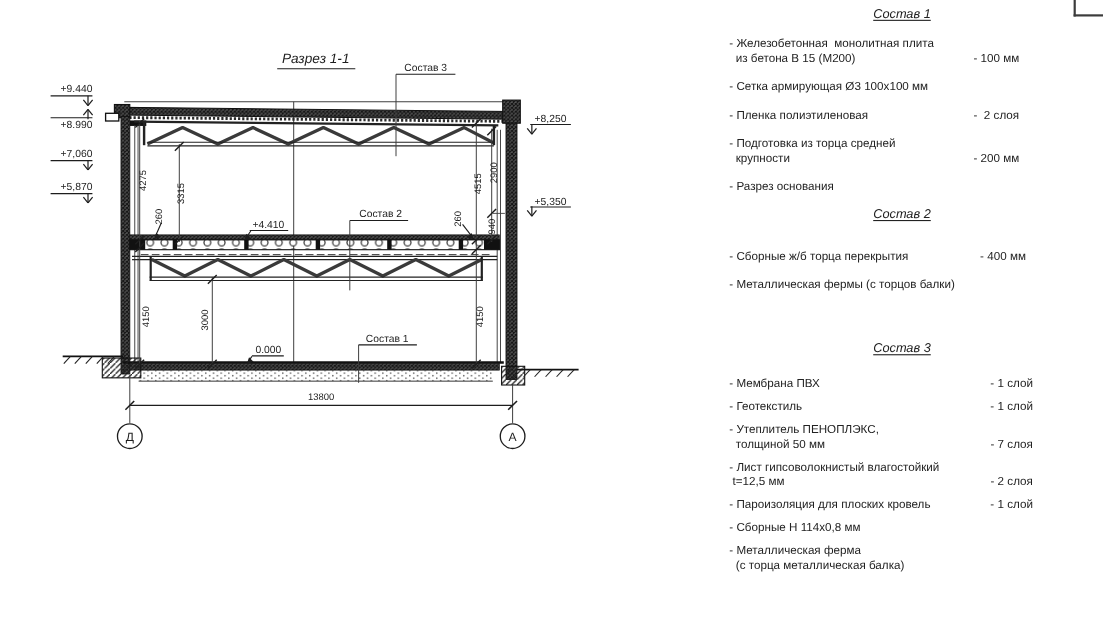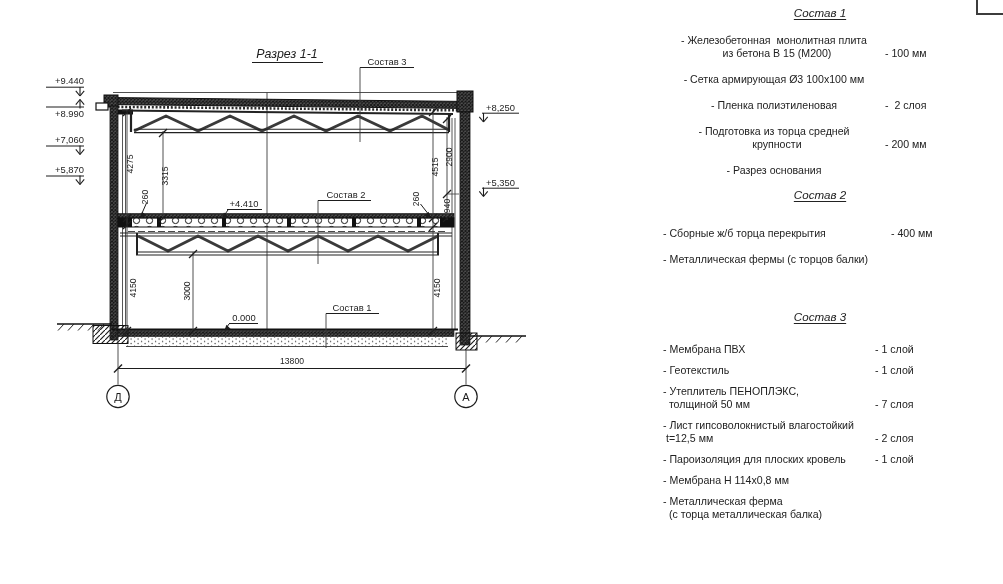--- a/index.html
+++ b/index.html
@@ -18,23 +18,23 @@
   .legend-section{position:absolute;left:0;width:100%;}
   .sec1{top:6px;} .sec2{top:188px;} .sec3{top:310px;}
   .legend-heading{font-style:italic;font-size:11.6px;text-align:center;
       transform:translateX(19px);}
   .legend-heading span{text-decoration:underline;text-underline-offset:2px;}
   .sec1 .legend-heading{margin-bottom:15px;}
   .sec2 .legend-heading{margin-bottom:26px;}
   .sec3 .legend-heading{margin-bottom:20px;}
   .legend-item{display:flex;align-items:flex-end;}
   .sec1 .legend-item,.sec2 .legend-item{margin-bottom:13px;}
-  .sec3 .legend-item{margin-bottom:8px;}
+  .sec3 .legend-item{margin-bottom:8px;justify-content:space-between;}
   .item-label{white-space:pre;flex:none;}
-  .sec1 .item-label{width:222px;text-align:center;}
+  .sec1 .item-label{width:222px;}
   .sec2 .item-label{width:228px;}
   .sec3 .item-label{width:212px;}
   .item-value{white-space:pre;flex:none;}
   
   #frame-corner{position:absolute;left:976px;top:0;width:26px;height:13px;
       border-left:2px solid #3c3c3c;border-bottom:2px solid #3c3c3c;}
 </style>
 </head>
 <body>
 
@@ -313,21 +313,21 @@
       <div class="legend-item">
         <div class="item-label">- Лист гипсоволокнистый влагостойкий
  t=12,5 мм</div>
         <div class="item-value">- 2 слоя</div>
       </div>
       <div class="legend-item">
         <div class="item-label">- Пароизоляция для плоских кровель</div>
         <div class="item-value">- 1 слой</div>
       </div>
       <div class="legend-item">
-        <div class="item-label">- Мембрана Н 114х0,8 мм</div>
+        <div class="item-label">- Сборные Н 114х0,8 мм</div>
         <div class="item-value"></div>
       </div>
       <div class="legend-item">
         <div class="item-label">- Металлическая ферма
   (с торца металлическая балка)</div>
         <div class="item-value"></div>
       </div>
     </div>
   </div>
 

